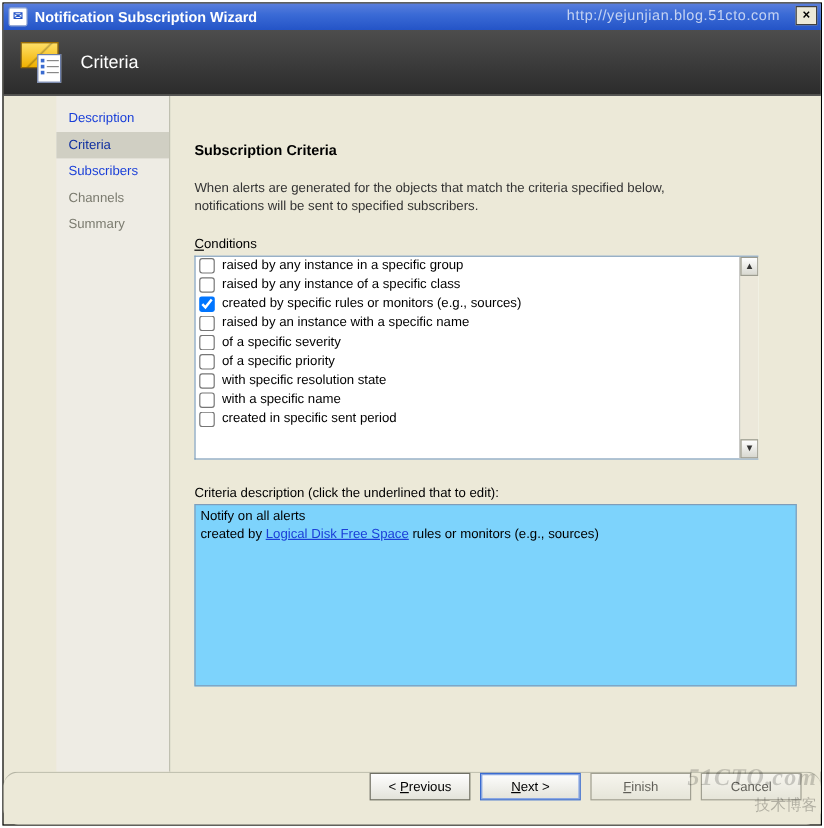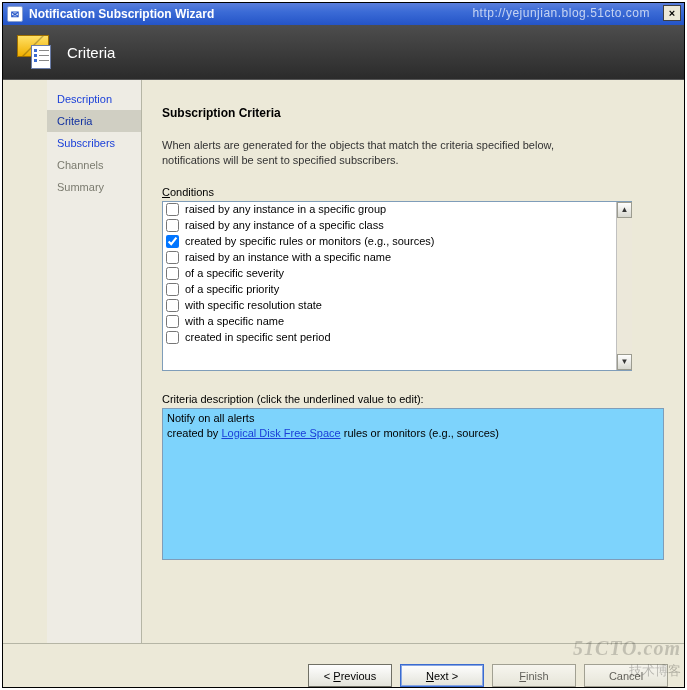--- a/index.html
+++ b/index.html
@@ -93,21 +93,21 @@
   .side .item.active {
     background:#d0cfc3;
   }
   .side .item.disabled { color:#7b7b6f; cursor:default; }
   .main {
     flex:1; background:#ece9d8; padding:22px 20px 10px 20px;
     display:flex; flex-direction:column;
     min-height:0;
   }
   .main h2 {
-    margin:4px 0 18px 0; font-size:12px; font-weight:bold; color:#000;
+    margin:16px 0 18px 0; font-size:12px; font-weight:bold; color:#000;
   }
   .intro { color:#333; margin-bottom:18px; line-height:1.35; width:430px;}
   .label { margin-bottom:3px; }
   .listbox {
     width:470px; height:170px;
     background:#fff; border:1px solid #7f9db9;
     border-right:none;
     overflow:hidden;
     display:flex; flex-direction:row;
   }
@@ -121,22 +121,22 @@
   }
   .sb-btn { height:16px; background:linear-gradient(#fefefe,#d8d8d0); border:1px solid #9c9c90; display:flex;align-items:center;justify-content:center; font-size:8px; color:#333;}
   .sb-track { flex:1; background:#ece8da;}
   .descbox {
     width:502px; height:152px; background:#7dd3fc; border:1px solid #7f9db9;
     padding:2px 4px; line-height:1.35;
   }
   .descbox .link { color:#1a3fd8; text-decoration:underline; cursor:pointer;}
   .footer {
     height:44px; border-top:1px solid #b5b5a5; background:#ece9d8;
-    display:flex; align-items:flex-end; justify-content:flex-end;
-    padding-right:16px; gap:8px;
+    display:flex; align-items:flex-start; justify-content:flex-end;
+    padding-right:16px; gap:8px;border-radius:12px;
   }
   .footer button {
     min-width:84px; height:23px;
     background:linear-gradient(#fefefe,#e3e3da);
     border:1px solid #707065;
     font-family:inherit; font-size:11px;
     padding:0 10px;
     cursor:pointer;
   }
   .footer button.primary { border:1px solid #3a6bd0; box-shadow:0 0 0 1px #88a6e3 inset;}
@@ -230,21 +230,21 @@
           </div>
         <div class="scrollbar">
           <div class="sb-btn">▲</div>
           <div class="sb-track"></div>
           <div class="sb-btn">▼</div>
         </div>
       </div>
 
       <div style="height:22px"></div>
 
-      <div class="label">Criteria description (click the underlined value to edit):</div>
+      <div class="label">Criteria description (click the underlined that to edit):</div>
       <div class="descbox">
         <div>Notify on all alerts</div>
         <div>
           <span>created by </span><span class="link">Logical Disk Free Space</span><span> rules or monitors (e.g., sources)</span>
         </div>
       </div>
     </div>
 
   </div>
 

